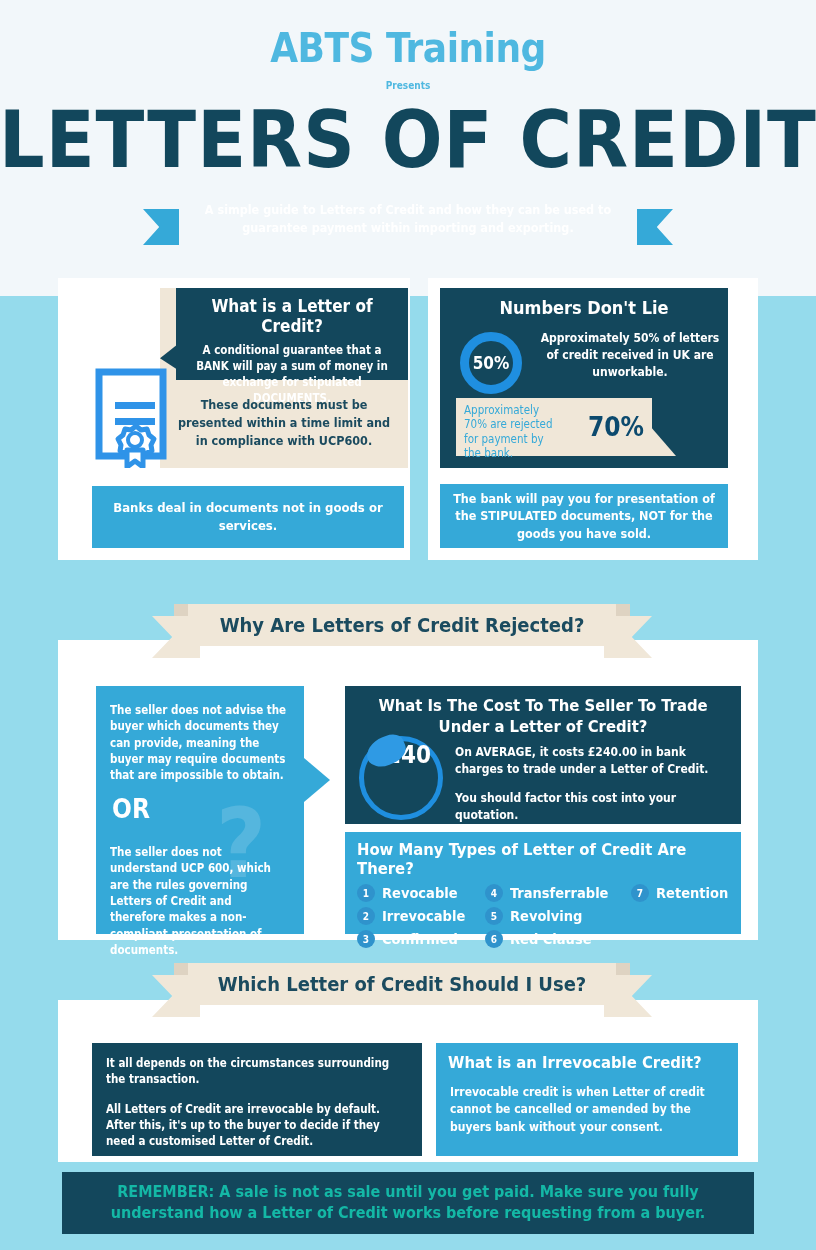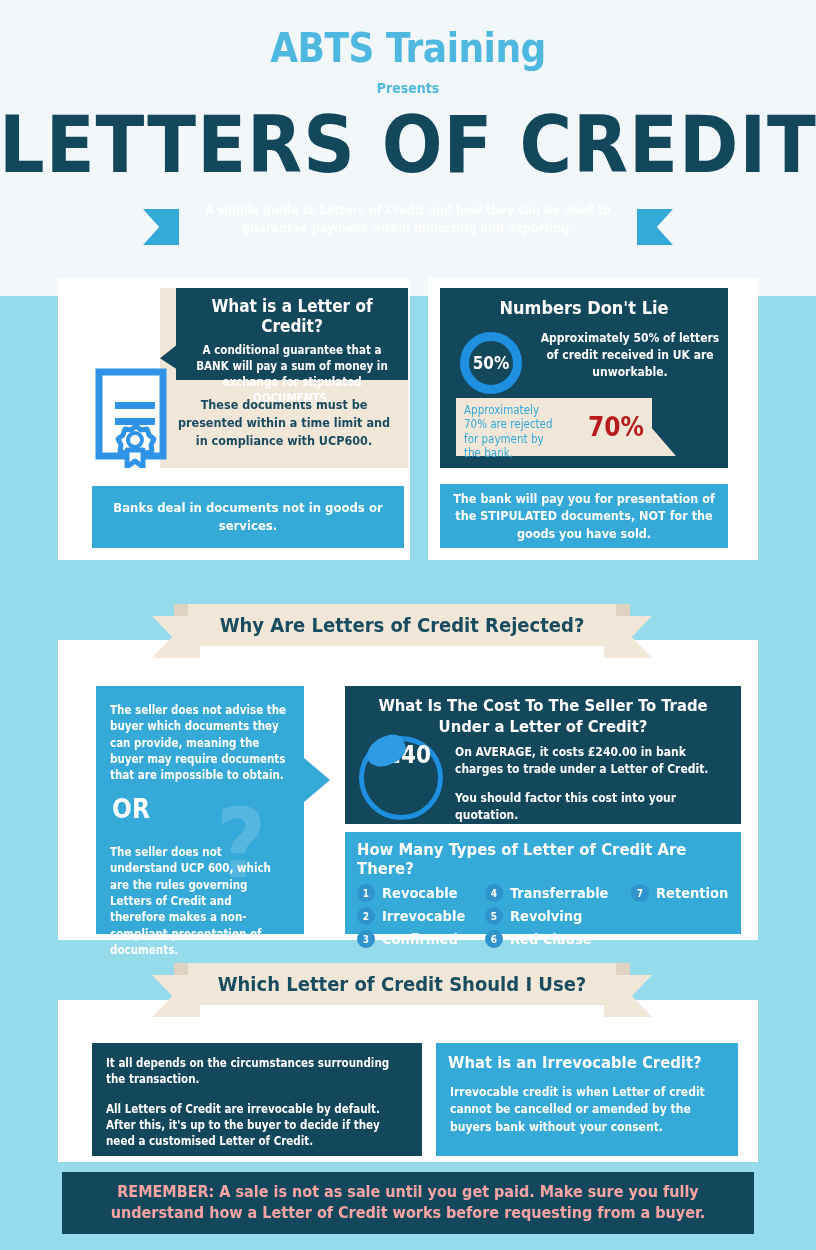--- a/index.html
+++ b/index.html
@@ -16,21 +16,21 @@
     position: absolute; left: 0; top: 0; width: 816px; height: 296px;
     background: #f2f7fa;
   }
   .brand {
     text-align: center; color: #4fb8e0;
     font-size: 40px; font-weight: bold; letter-spacing: -0.5px;
     padding-top: 28px; line-height: 1;
   }
   .presents {
     text-align: center; color: #4fb8e0;
-    font-size: 14px; font-weight: bold; margin-top: 12px;
+    font-size: 10px; font-weight: bold; margin-top: 12px;
   }
   .maintitle {
     text-align: center; color: #12475c;
     font-size: 78px; font-weight: bold; line-height: 1;
     letter-spacing: 1px; margin-top: 10px;
     transform: scaleX(1.02);
   }
 
   
   .ribbon-wrap { position: absolute; }
@@ -166,21 +166,21 @@
     font-size: 96px; font-weight: bold; color: rgba(255,255,255,0.16);
     line-height: 1;
   }
   .orword { font-size: 26px; font-weight: bold; color: #fff; }
 
   
   .cert { position: absolute; }
 
   .footer {
     position: absolute; left: 62px; top: 1172px; width: 692px; height: 62px;
-    background: #13475c; color: #fca5a5;
+    background: #13475c; color: #14b8a6;
     display: flex; align-items: center; justify-content: center;
     text-align: center; font-size: 16px; font-weight: bold; line-height: 1.3;
     padding: 0 16px;
   }
 </style>
 </head>
 <body>
 
 <div class="page">
 
@@ -229,21 +229,21 @@
     <div class="ptitle" style="padding:10px 0 0; font-size:18px;">Numbers Don't Lie</div>
 
     <div class="donut" style="left:20px; top:44px;">
       <span>50%</span>
     </div>
     <div class="ptext" style="position:absolute; left:100px; right:8px; top:42px; text-align:center; font-size:12px; line-height:1.4;">Approximately 50% of letters of credit received in UK  are unworkable.</div>
 
     <div class="panel beige" style="left:16px; top:110px; width:196px; height:58px;">
       <div class="beige-tail"></div>
       <div style="position:absolute; left:8px; top:5px; width:98px; font-size:11.5px; color:#35a9d8; line-height:1.25;">Approximately 70% are rejected  for payment by the bank.</div>
-      <div style="position:absolute; right:8px; top:14px; font-size:26px; font-weight:bold; color:#b91c1c;">70%</div>
+      <div style="position:absolute; right:8px; top:14px; font-size:26px; font-weight:bold; color:#0c4a6e;">70%</div>
     </div>
   </div>
 
   <div class="panel blue" style="left:440px; top:484px; width:288px; height:64px; display:flex; align-items:center; justify-content:center; text-align:center; padding:0 10px;">
     <div class="ptext" style="font-size:12.5px;">The bank will pay you for presentation of the STIPULATED documents, NOT for the goods you have sold.</div>
   </div>
 
   <div class="card" style="left:58px; top:640px; width:700px; height:300px;"></div>
 
   <div class="sec-ribbon" style="left:152px; top:604px; width:500px;">

